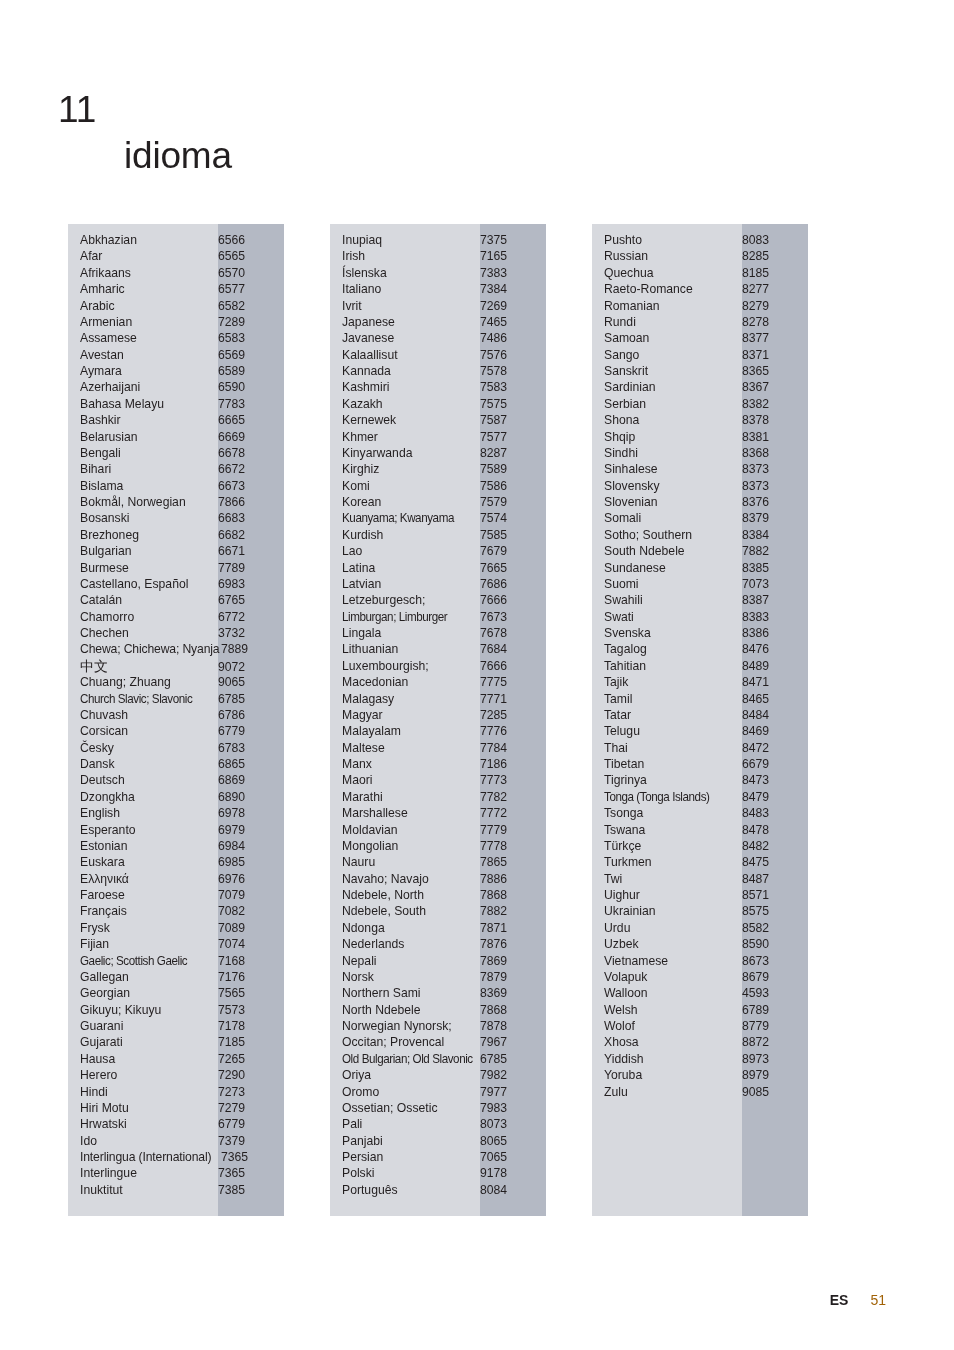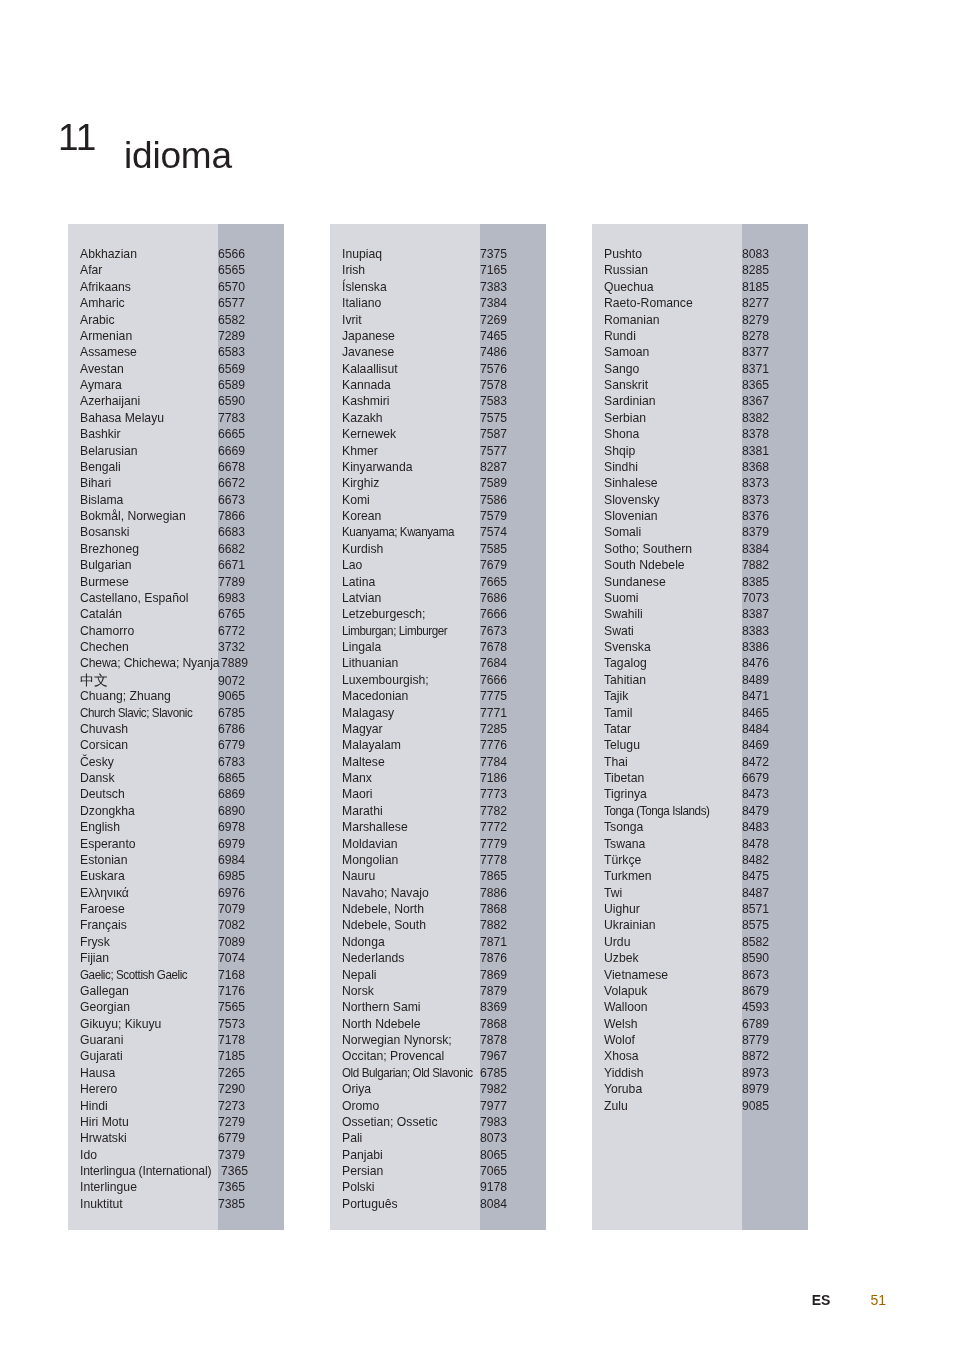--- a/index.html
+++ b/index.html
@@ -26,21 +26,20 @@
     align-items: flex-start;
     font-size: 37px;
     font-weight: 400;
     letter-spacing: -0.2px;
     color: #231f20;
     line-height: 1.26;
   }
   .page-title .chapter-num {
     width: 66px;
     flex: 0 0 66px;
-    margin-top: 28px;
   }
   .page-title .chapter-words {
     max-width: 300px;
   }
 
   
   .code-columns {
     position: absolute;
     left: 68px;
     top: 224px;
@@ -61,21 +60,21 @@
     top: 0;
     right: 0;
     bottom: 0;
     width: 66px;
     background: #b4b9c4;
     z-index: 0;
   }
   .code-rows {
     position: relative;
     z-index: 1;
-    padding-top: 22px;
+    padding-top: 8px;
   }
   .code-row {
     display: flex;
     align-items: baseline;
     height: 16.38px;
     padding: 0 0 0 12px;
     font-size: 12.2px;
     line-height: 16.38px;
     color: #231f20;
     white-space: nowrap;
@@ -105,21 +104,21 @@
     font-size: 14px;
   }
 
   
   .footer {
     position: absolute;
     right: 68px;
     bottom: 42px;
     display: flex;
     align-items: baseline;
-    gap: 40px;
+    gap: 22px;
     font-size: 14px;
   }
   .footer .locale {
     font-weight: 700;
     color: #231f20;
   }
   .footer .page-no {
     color: #a16207;
     font-weight: 400;
   }

